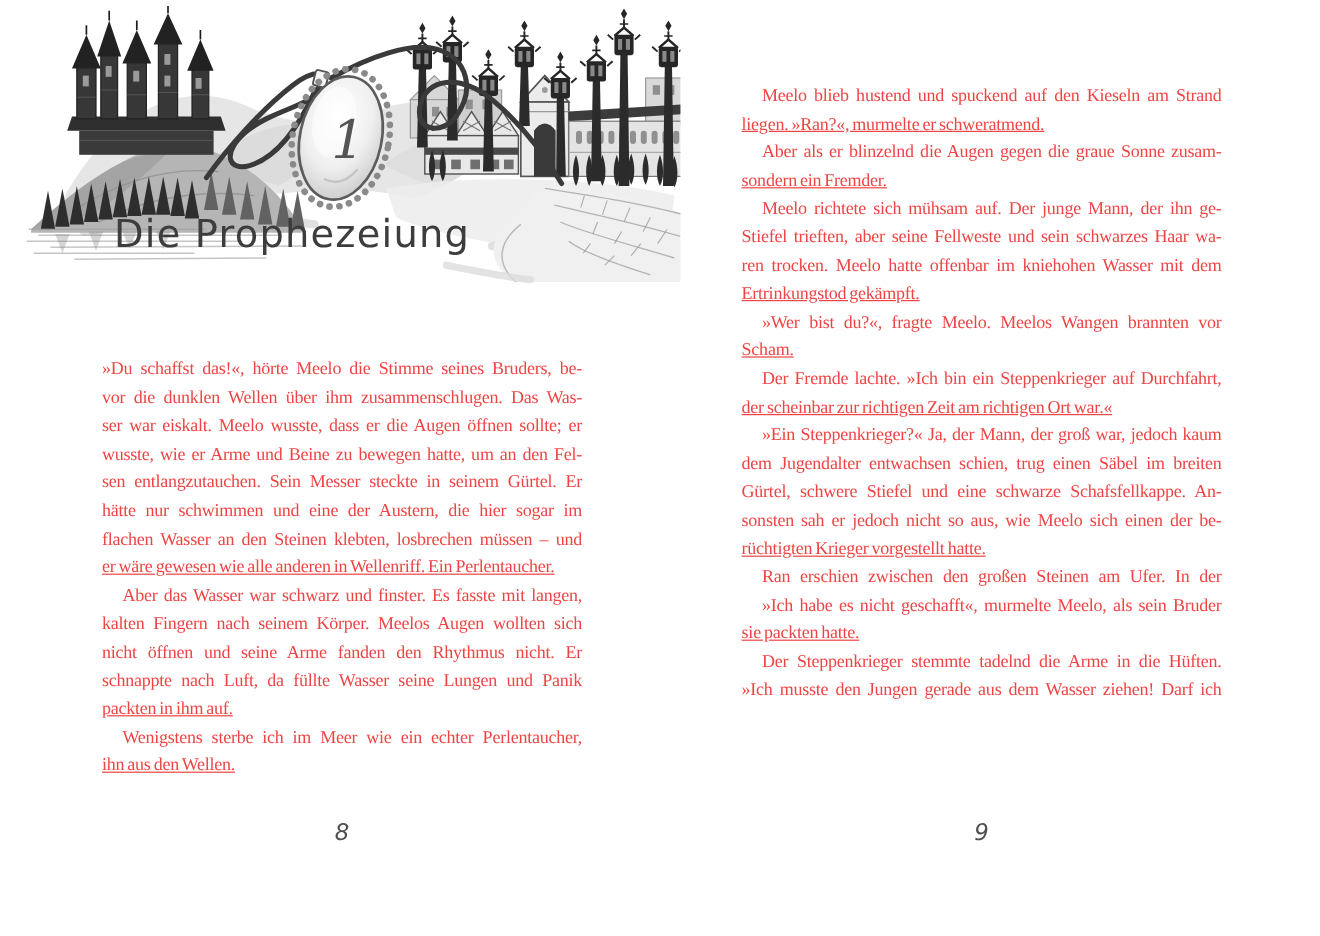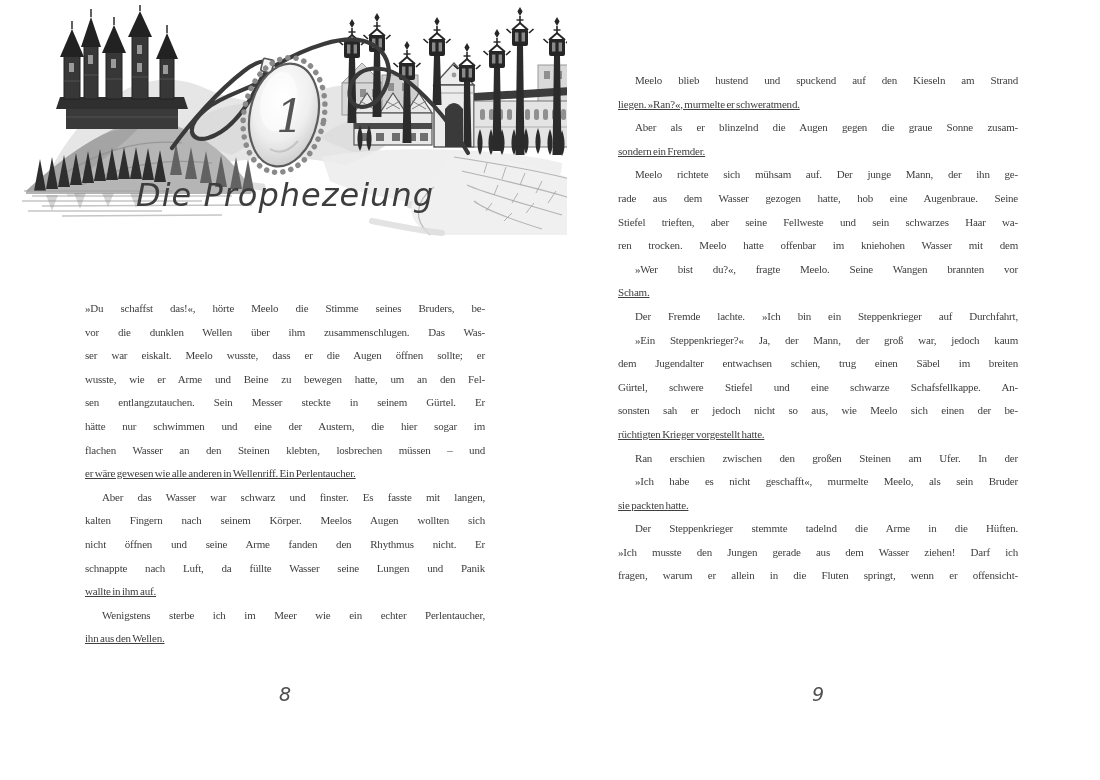--- a/index.html
+++ b/index.html
@@ -3,34 +3,34 @@
 <meta charset="utf-8">
 <style>
   html,body{margin:0;padding:0;}
   body{
     width:1100px;height:780px;position:relative;background:#ffffff;
     font-family:"Liberation Serif", serif;overflow:hidden;
   }
   .spread{position:absolute;inset:0;background:#ffffff;}
   
   .col{
-    position:absolute;width:400px;color:#404040;
-    font-size:11px;line-height:23.6px;letter-spacing:-0.2px;word-spacing:-1px;
+    position:absolute;width:400px;color:#ef4444;
+    font-size:15px;line-height:23.6px;letter-spacing:-0.2px;word-spacing:-1px;
   }
   #left-col{left:85px;top:297px;}
   #right-col{left:618px;top:69px;}
   .line{
     text-align:justify;text-align-last:justify;white-space:nowrap;
   }
   .line.end{text-align-last:left;text-decoration:underline;}
   .line.ind{text-indent:17px;}
   
   .chapter-title{
-    position:absolute;left:95px;top:176px;width:380px;text-align:center;
-    font-family:"DejaVu Sans", sans-serif;font-style:italic;font-weight:400;
+    position:absolute;left:95px;top:176px;width:380px;
+    font-family:"DejaVu Sans", sans-serif;font-weight:400;
     font-size:32px;color:#3d3d3d;letter-spacing:1px;
   }
   
   .pagenum{
     position:absolute;top:683px;width:100px;text-align:center;
     font-family:"DejaVu Sans", sans-serif;font-style:italic;
     font-size:19px;color:#4f4f4f;
   }
   #pagenum-left{left:235px;}
   #pagenum-right{left:768px;}
@@ -312,21 +312,21 @@
           <div class="line">sen entlangzutauchen. Sein Messer steckte in seinem Gürtel. Er</div>
           <div class="line">hätte nur schwimmen und eine der Austern, die hier sogar im</div>
           <div class="line">flachen Wasser an den Steinen klebten, losbrechen müssen – und</div>
           <div class="line end">er wäre gewesen wie alle anderen in Wellenriff. Ein Perlentaucher.</div>
         </div>
         <div>
           <div class="line ind">Aber das Wasser war schwarz und finster. Es fasste mit langen,</div>
           <div class="line">kalten Fingern nach seinem Körper. Meelos Augen wollten sich</div>
           <div class="line">nicht öffnen und seine Arme fanden den Rhythmus nicht. Er</div>
           <div class="line">schnappte nach Luft, da füllte Wasser seine Lungen und Panik</div>
-          <div class="line end">wallte in ihm auf.</div>
+          <div class="line end">packten in ihm auf.</div>
         </div>
         <div>
           <div class="line ind">Wenigstens sterbe ich im Meer wie ein echter Perlentaucher,</div>
           <div class="line end">ihn aus den Wellen.</div>
         </div>
       </div>
 
     <div class="pagenum" id="pagenum-left">8</div>
   </div>
 
@@ -335,47 +335,47 @@
         <div>
           <div class="line ind">Meelo blieb hustend und spuckend auf den Kieseln am Strand</div>
           <div class="line end">liegen. »Ran?«, murmelte er schweratmend.</div>
         </div>
         <div>
           <div class="line ind">Aber als er blinzelnd die Augen gegen die graue Sonne zusam-</div>
           <div class="line end">sondern ein Fremder.</div>
         </div>
         <div>
           <div class="line ind">Meelo richtete sich mühsam auf. Der junge Mann, der ihn ge-</div>
-          <div class="line">rade aus dem Wasser gezogen hatte, hob eine Augenbraue. Seine</div>
           <div class="line">Stiefel trieften, aber seine Fellweste und sein schwarzes Haar wa-</div>
           <div class="line">ren trocken. Meelo hatte offenbar im kniehohen Wasser mit dem</div>
-        </div>
-        <div>
-          <div class="line ind">»Wer bist du?«, fragte Meelo. Seine Wangen brannten vor</div>
+          <div class="line end">Ertrinkungstod gekämpft.</div>
+        </div>
+        <div>
+          <div class="line ind">»Wer bist du?«, fragte Meelo. Meelos Wangen brannten vor</div>
           <div class="line end">Scham.</div>
         </div>
         <div>
           <div class="line ind">Der Fremde lachte. »Ich bin ein Steppenkrieger auf Durchfahrt,</div>
+          <div class="line end">der scheinbar zur richtigen Zeit am richtigen Ort war.«</div>
         </div>
         <div>
           <div class="line ind">»Ein Steppenkrieger?« Ja, der Mann, der groß war, jedoch kaum</div>
           <div class="line">dem Jugendalter entwachsen schien, trug einen Säbel im breiten</div>
           <div class="line">Gürtel, schwere Stiefel und eine schwarze Schafsfellkappe. An-</div>
           <div class="line">sonsten sah er jedoch nicht so aus, wie Meelo sich einen der be-</div>
           <div class="line end">rüchtigten Krieger vorgestellt hatte.</div>
         </div>
         <div>
           <div class="line ind">Ran erschien zwischen den großen Steinen am Ufer. In der</div>
         </div>
         <div>
           <div class="line ind">»Ich habe es nicht geschafft«, murmelte Meelo, als sein Bruder</div>
           <div class="line end">sie packten hatte.</div>
         </div>
         <div>
           <div class="line ind">Der Steppenkrieger stemmte tadelnd die Arme in die Hüften.</div>
           <div class="line">»Ich musste den Jungen gerade aus dem Wasser ziehen! Darf ich</div>
-          <div class="line">fragen, warum er allein in die Fluten springt, wenn er offensicht-</div>
         </div>
       </div>
     <div class="pagenum" id="pagenum-right">9</div>
   </div>
 
 </div>
 
 </body></html>

